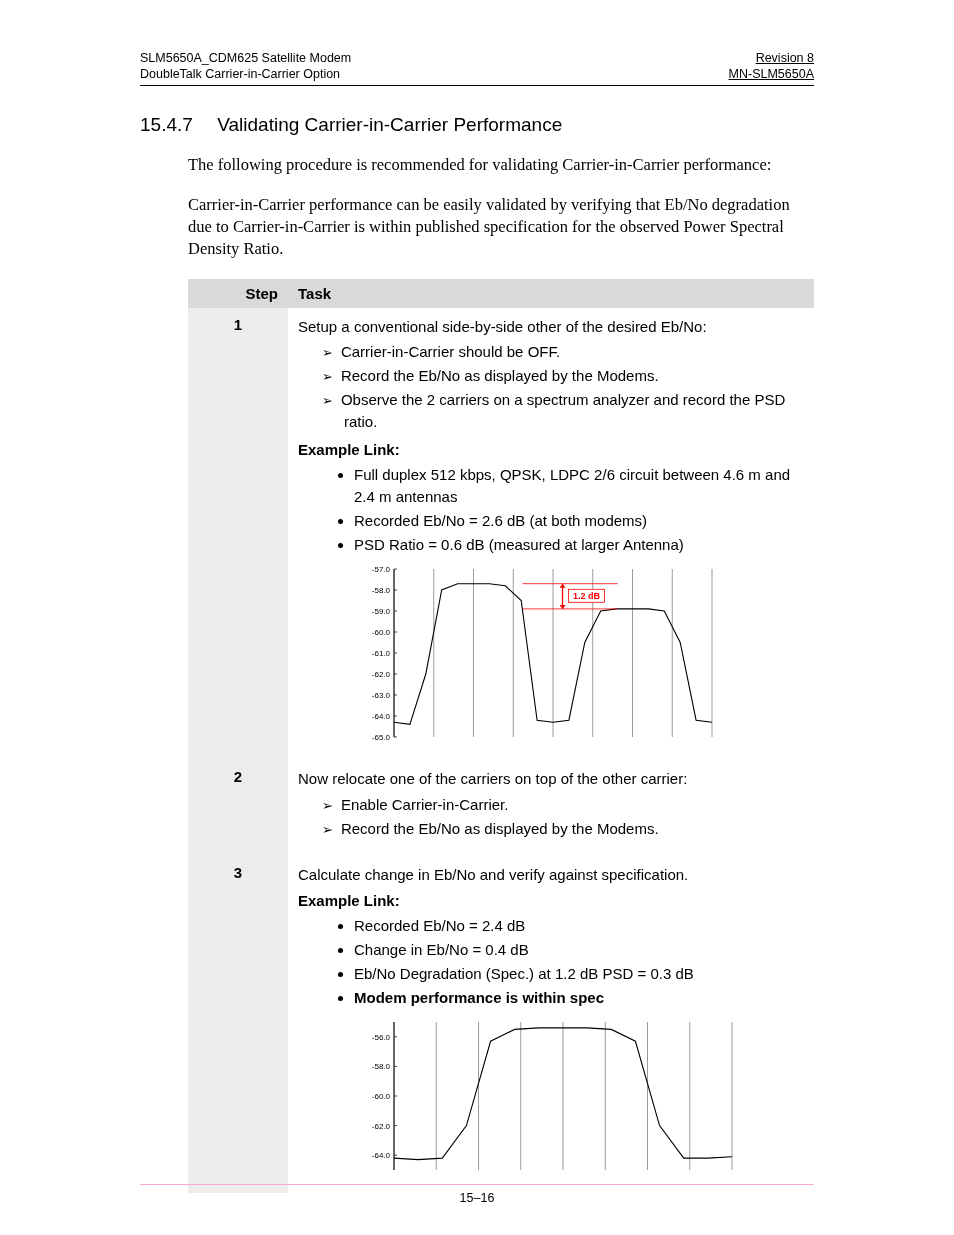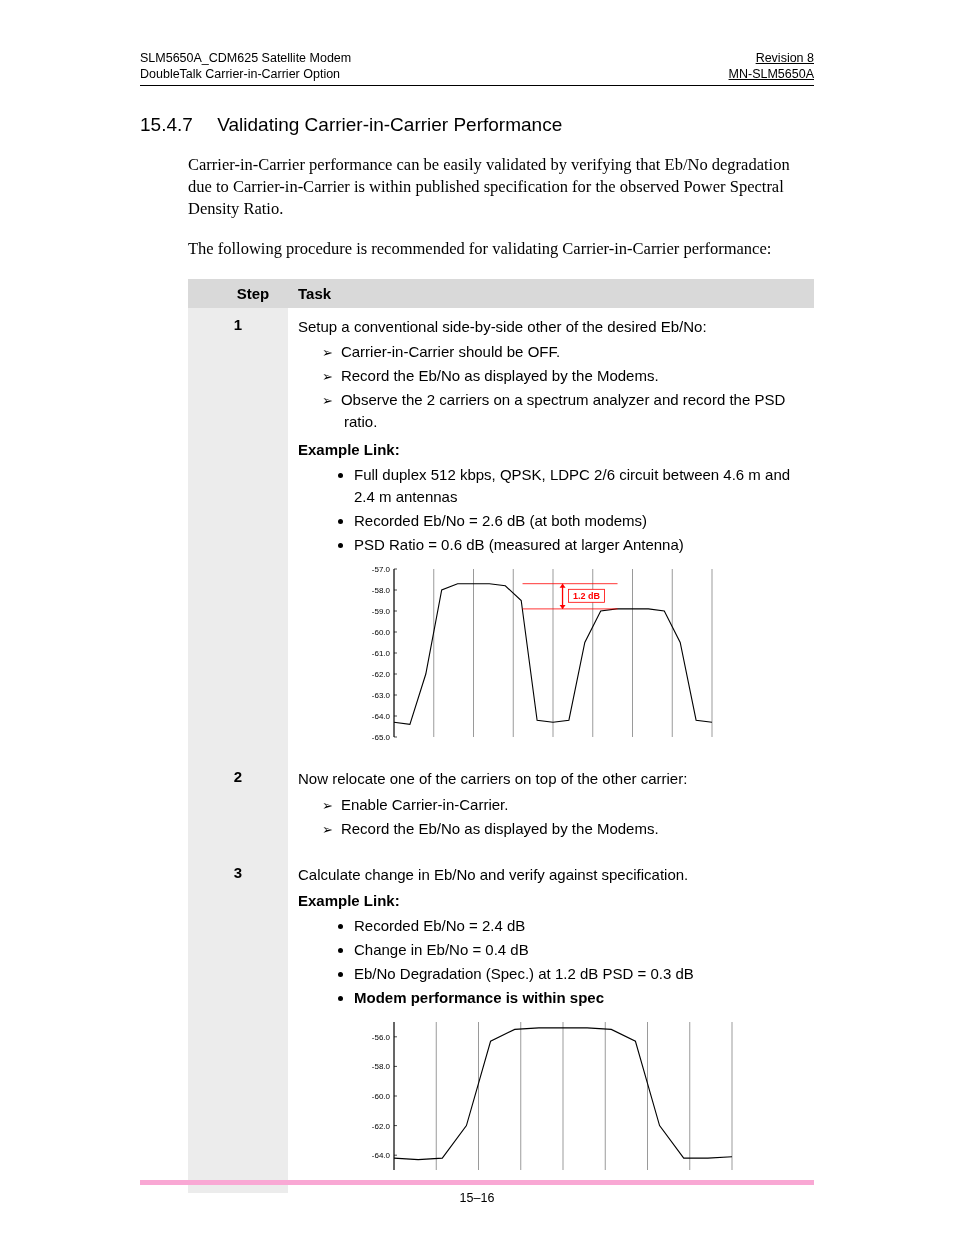--- a/index.html
+++ b/index.html
@@ -62,21 +62,21 @@
     vertical-align: top;
   }
   table.steps td.step-col {
     width: 50px;
     text-align: center;
     font-weight: bold;
     background: #ececec;
   }
   table.steps th.step-col {
     width: 50px;
-    text-align: center;
+    text-align: right;
     padding-left: 40px;
   }
   .task-line {
     margin: 0 0 4px 0;
     line-height: 1.45;
   }
   .arrow-list, .disc-list {
     margin: 2px 0 6px 0;
     padding-left: 46px;
   }
@@ -101,21 +101,21 @@
   .chart-wrap {
     margin: 8px 0 4px 60px;
   }
   .footer {
     position: absolute;
     bottom: 30px;
     left: 90px;
     right: 90px;
     text-align: center;
     font-size: 12.5px;
-    border-top: 5px solid #f9a8d4;
+    border-top: 1px solid #f9a8d4;
     padding-top: 6px;
   }
 </style>
 </head>
 <body>
 
 <div class="page">
 
   <div class="header-row">
     <div>
@@ -127,22 +127,22 @@
       <div>MN-SLM5650A</div>
     </div>
   </div>
   <div class="header-underline"></div>
 
   <h2 class="section-heading">
     <span class="section-number">15.4.7</span>
     <span>Validating Carrier-in-Carrier Performance</span>
   </h2>
 
+  <p class="body-text">The following procedure is recommended for validating Carrier-in-Carrier performance:</p>
   <p class="body-text">Carrier-in-Carrier performance can be easily validated by verifying that Eb/No degradation due to Carrier-in-Carrier is within published specification for the observed Power Spectral Density Ratio.</p>
-  <p class="body-text">The following procedure is recommended for validating Carrier-in-Carrier performance:</p>
 
   <table class="steps">
     <thead>
       <tr>
         <th class="step-col">Step</th>
         <th>Task</th>
       </tr>
     </thead>
     <tbody>
 

